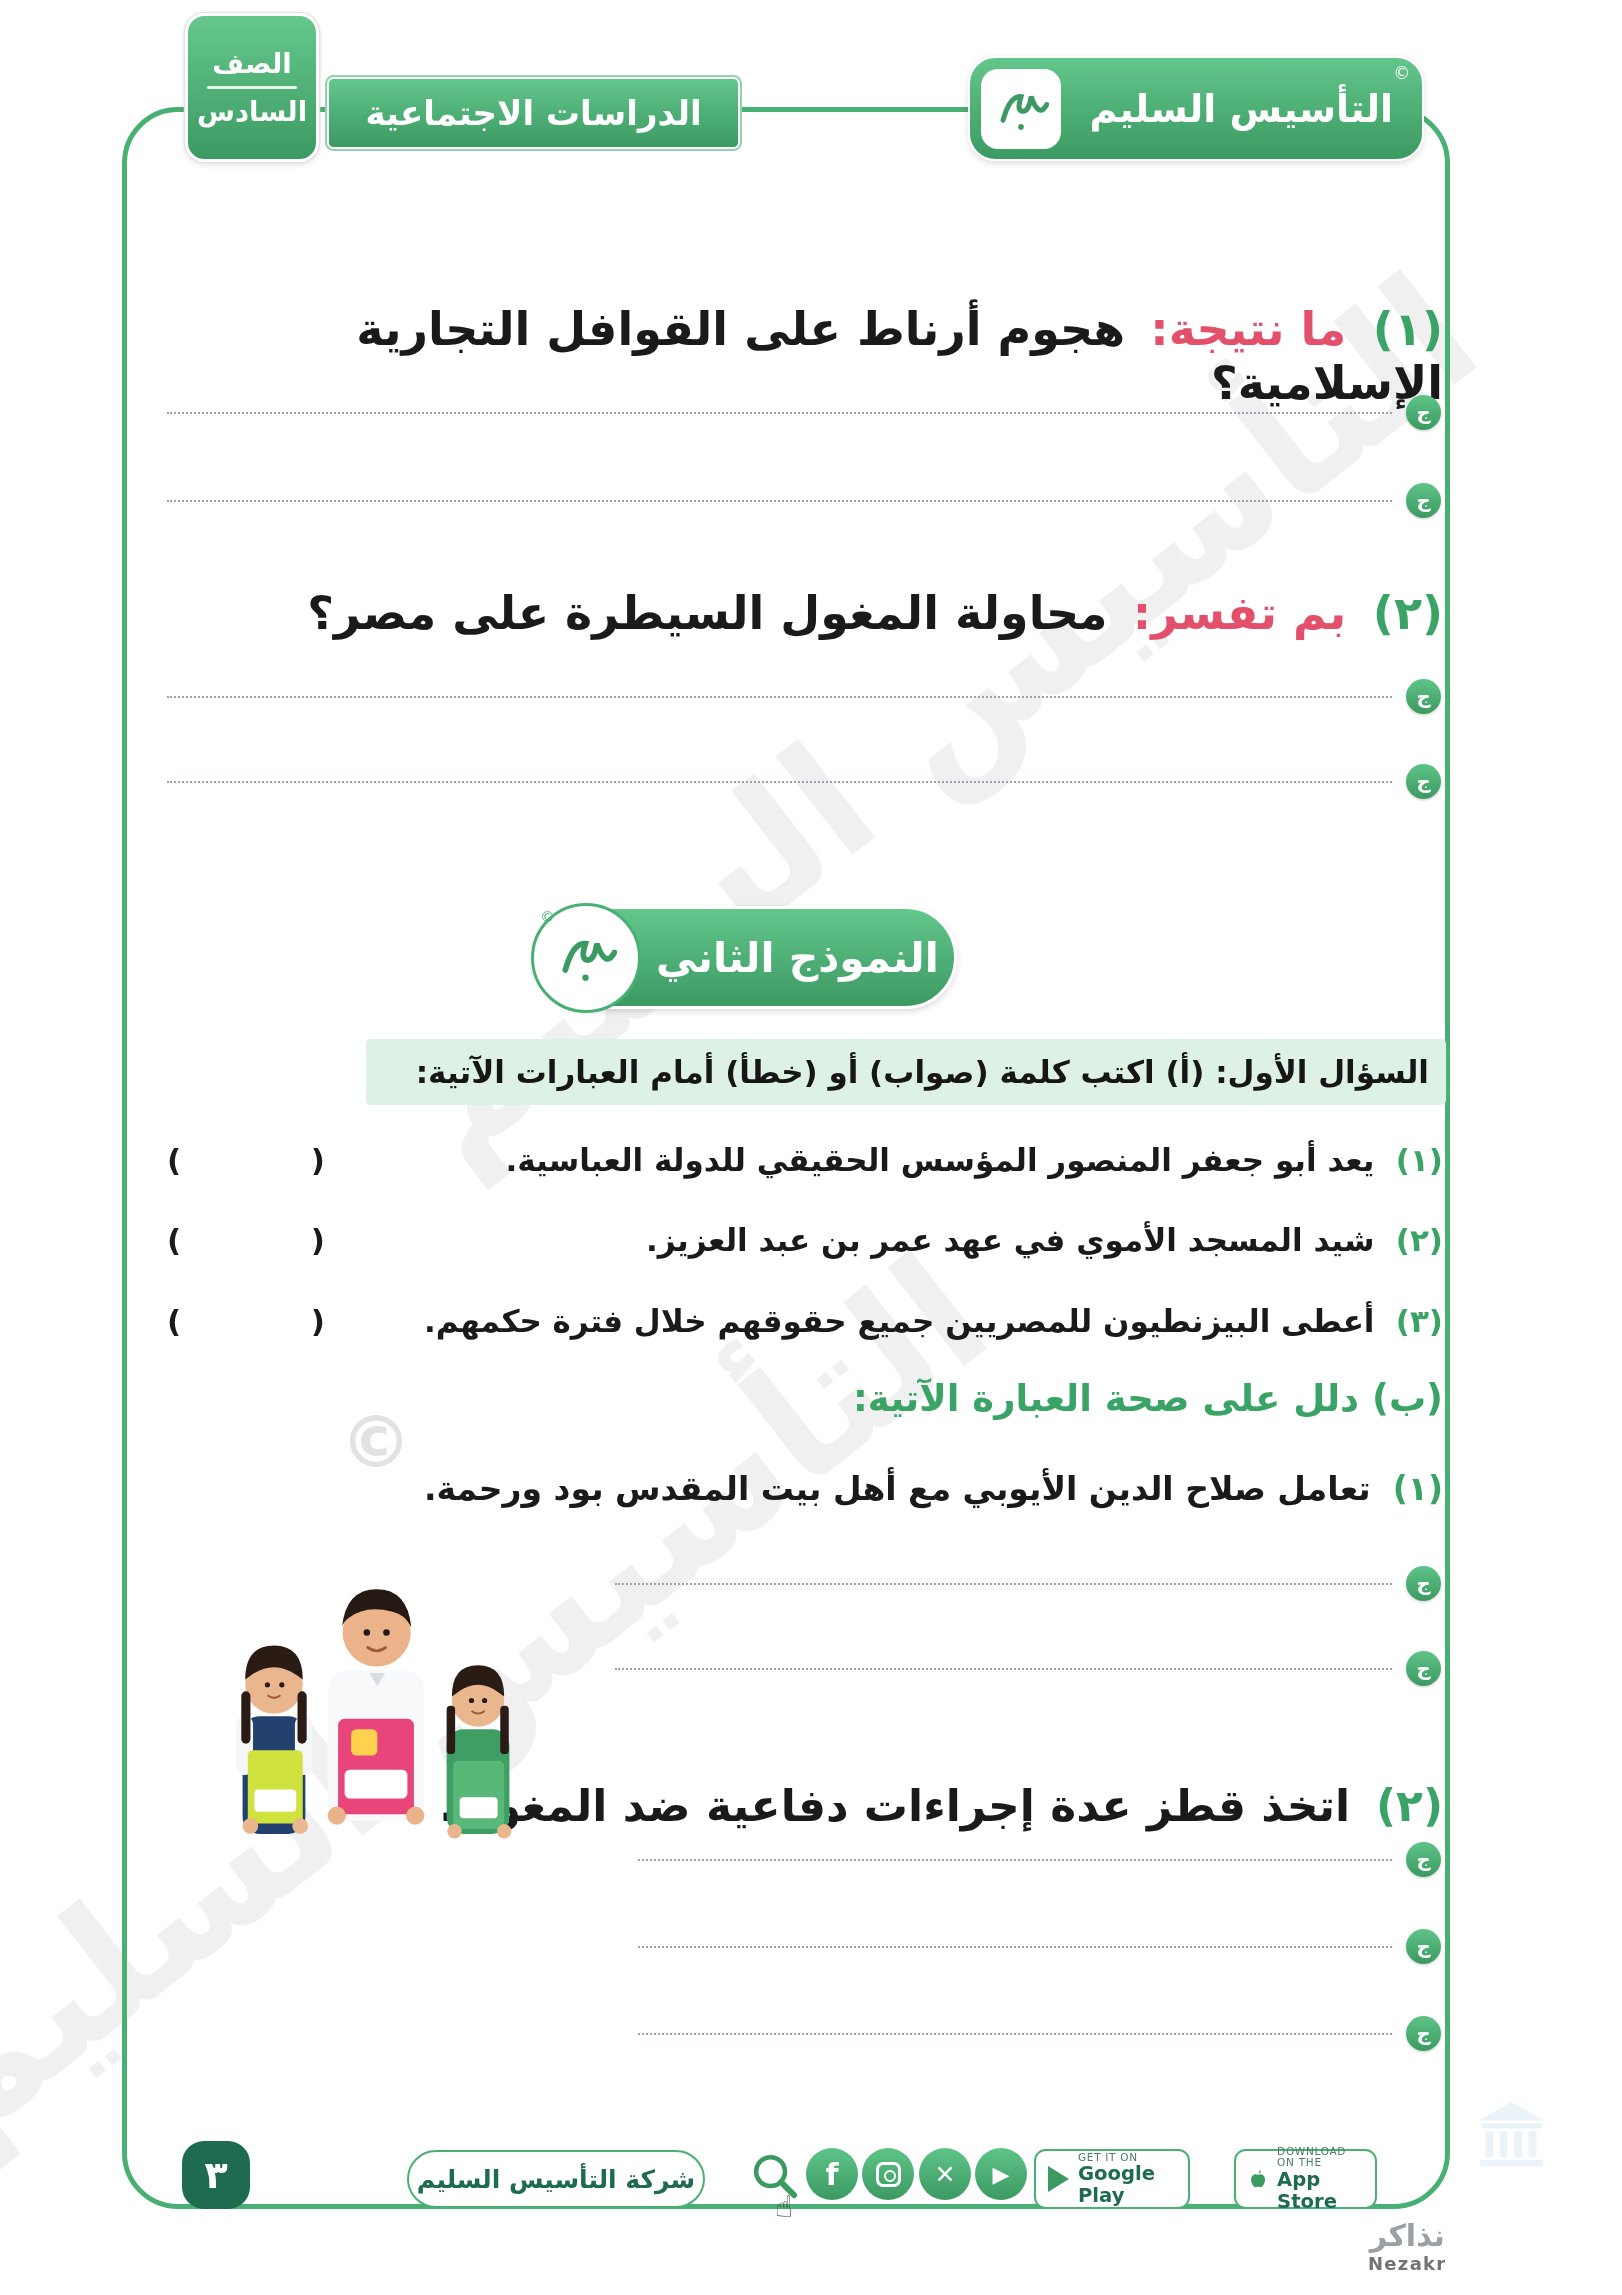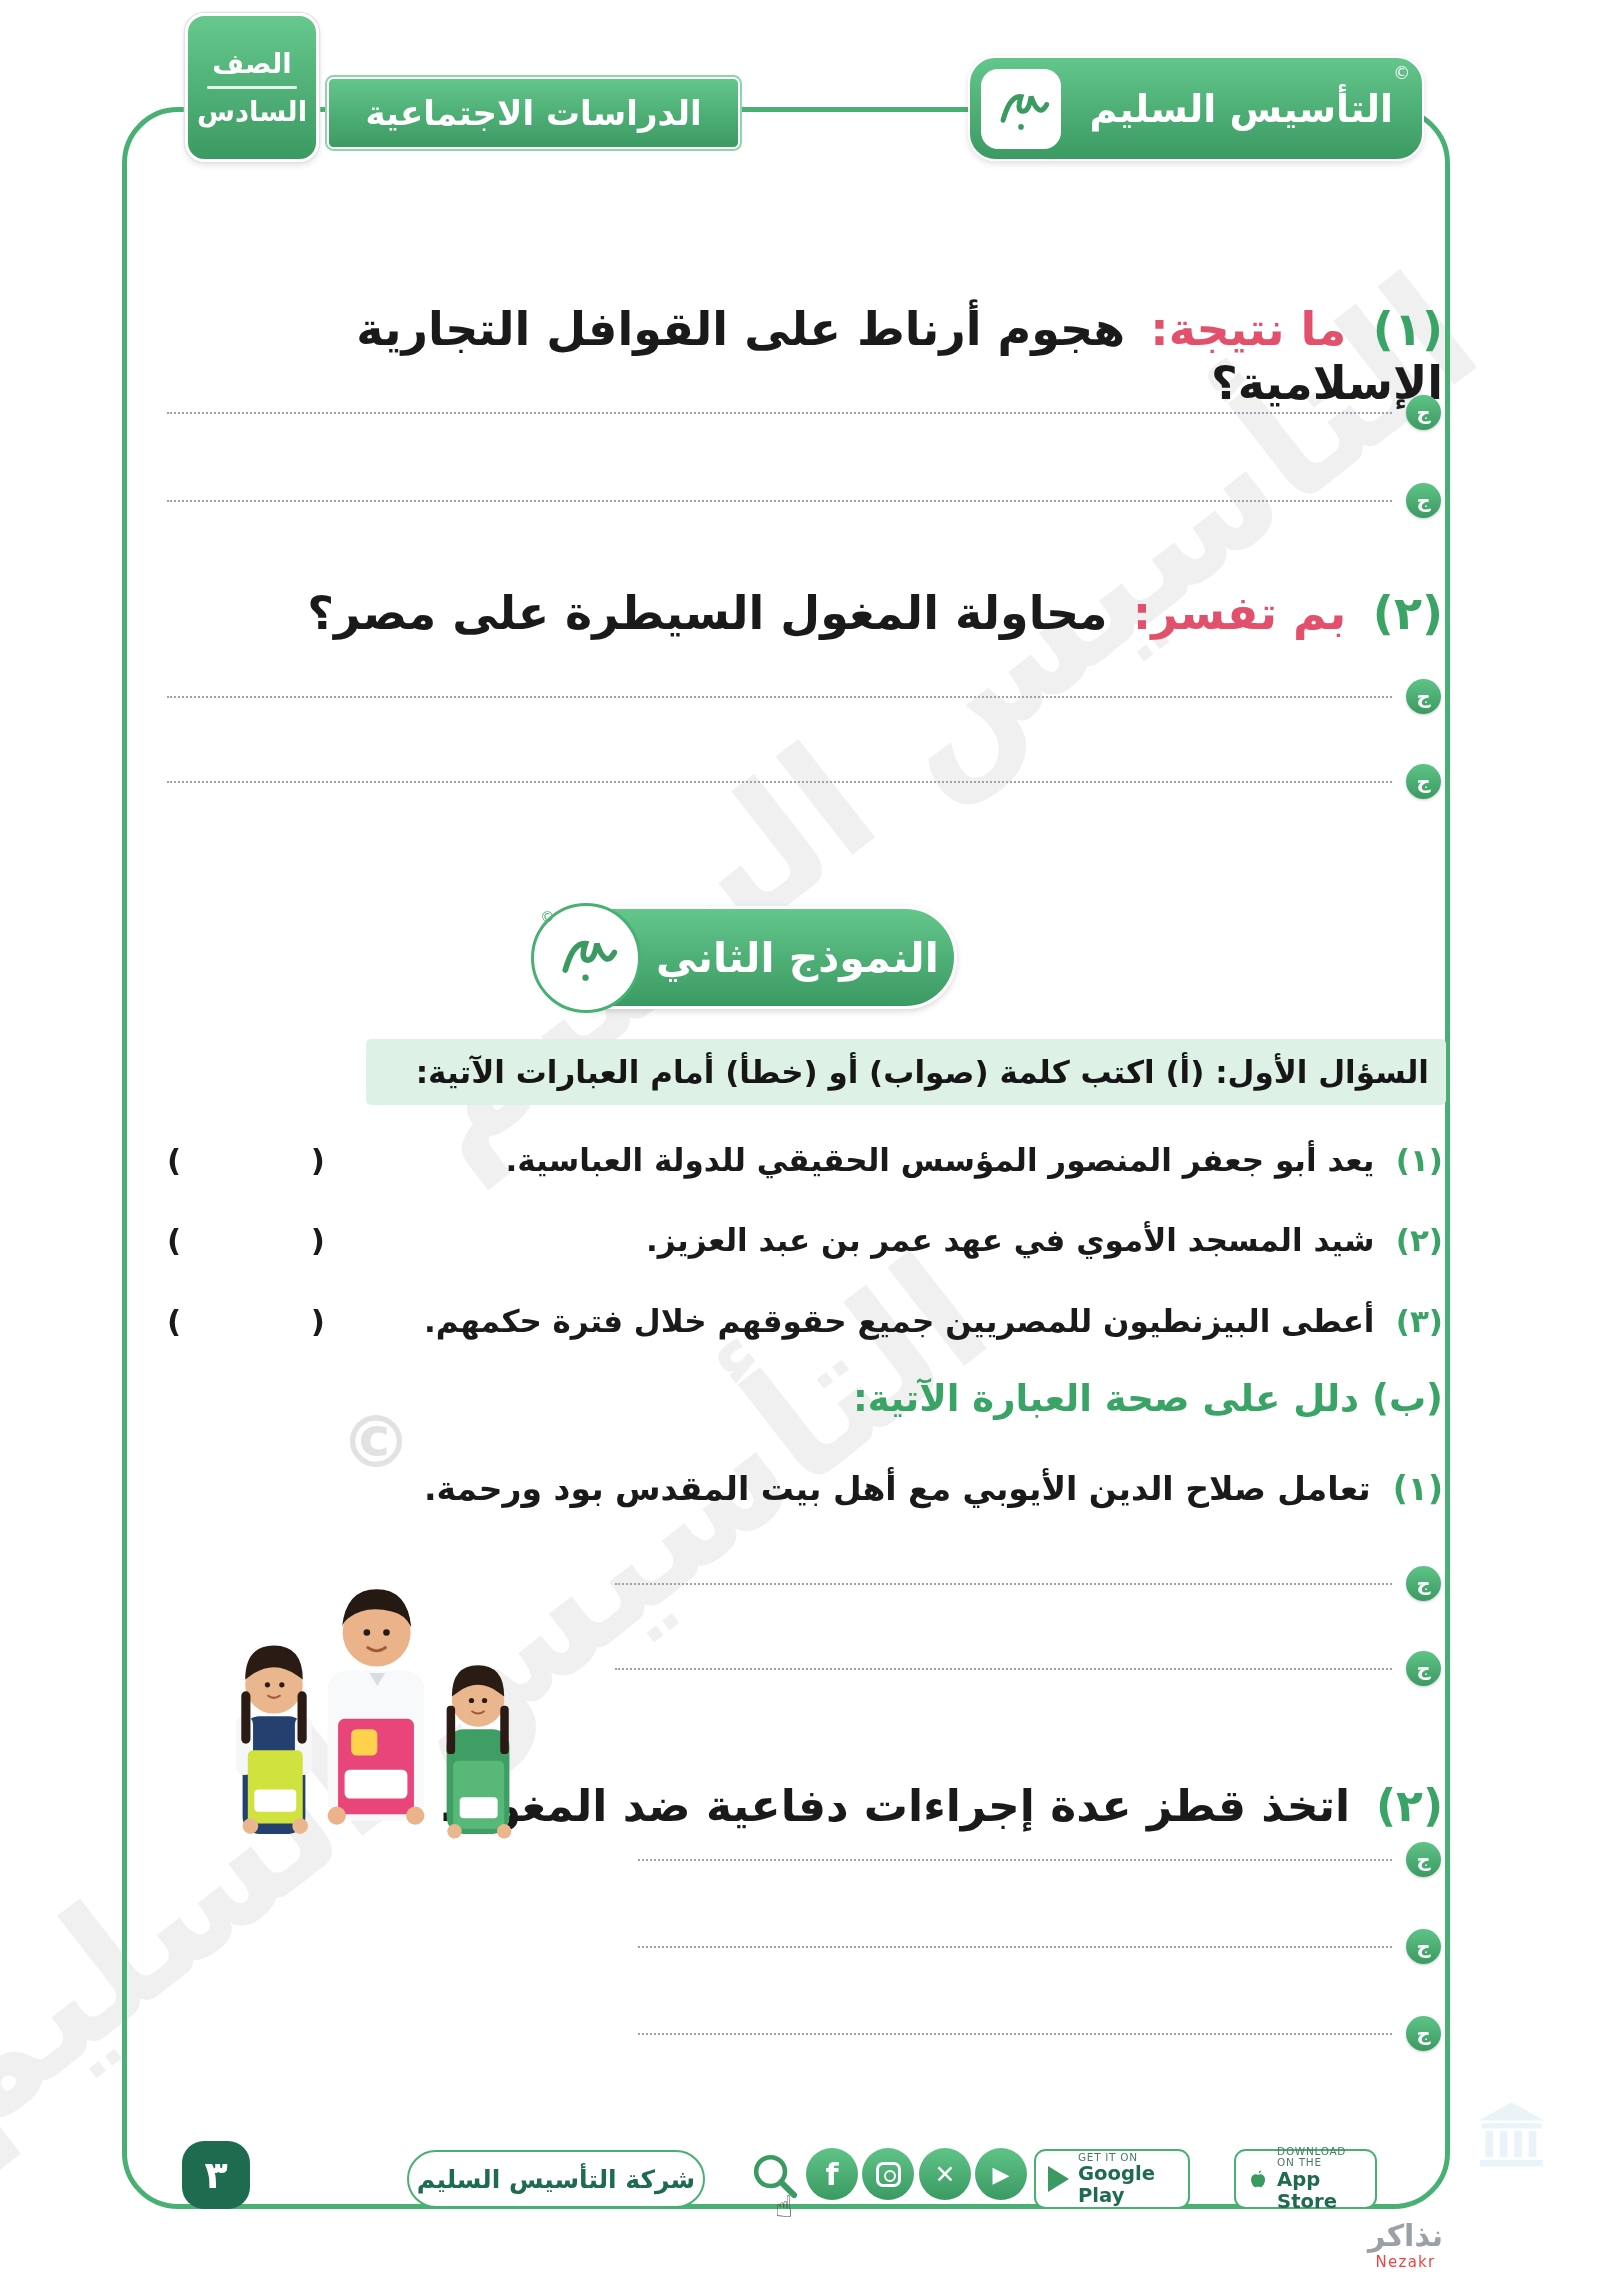--- a/index.html
+++ b/index.html
@@ -106,21 +106,21 @@
   .gp{left:1034px;width:156px;} .as{left:1209px;width:143px;margin-left:25px;}
   .gp-tri{width:0;height:0;border-top:13px solid transparent;border-bottom:13px solid transparent;
     border-left:21px solid #3b9a62;}
   .store-txt{display:flex;flex-direction:column;line-height:1.1;}
   .store-small{font-size:10.5px;color:#4a7c63;letter-spacing:0.7px;font-weight:normal;}
   .store-big{font-size:19.6px;color:#1e6b50;}
   .bank{position:absolute;z-index:2;left:1472px;top:2097px;opacity:.3;}
   .nezakr{position:absolute;z-index:3;left:1368px;top:2218px;display:flex;flex-direction:column;
     align-items:center;}
   .nezakr .ar{color:#9aa0a6;font-size:30px;}
-  .nezakr .en{color:#ef4444;font-size:15px;letter-spacing:1.3px;font-weight:normal;}
+  .nezakr .en{color:#737373;font-size:18px;letter-spacing:1.3px;font-weight:bold;}
 </style>
 </head>
 <body>
 
 <div class="page">
 
   <div class="wm wm1">التأسيس السليم</div>
   <div class="wm wm2">التأسيس السليم</div>
   <div class="wm-copy">©</div>
 

